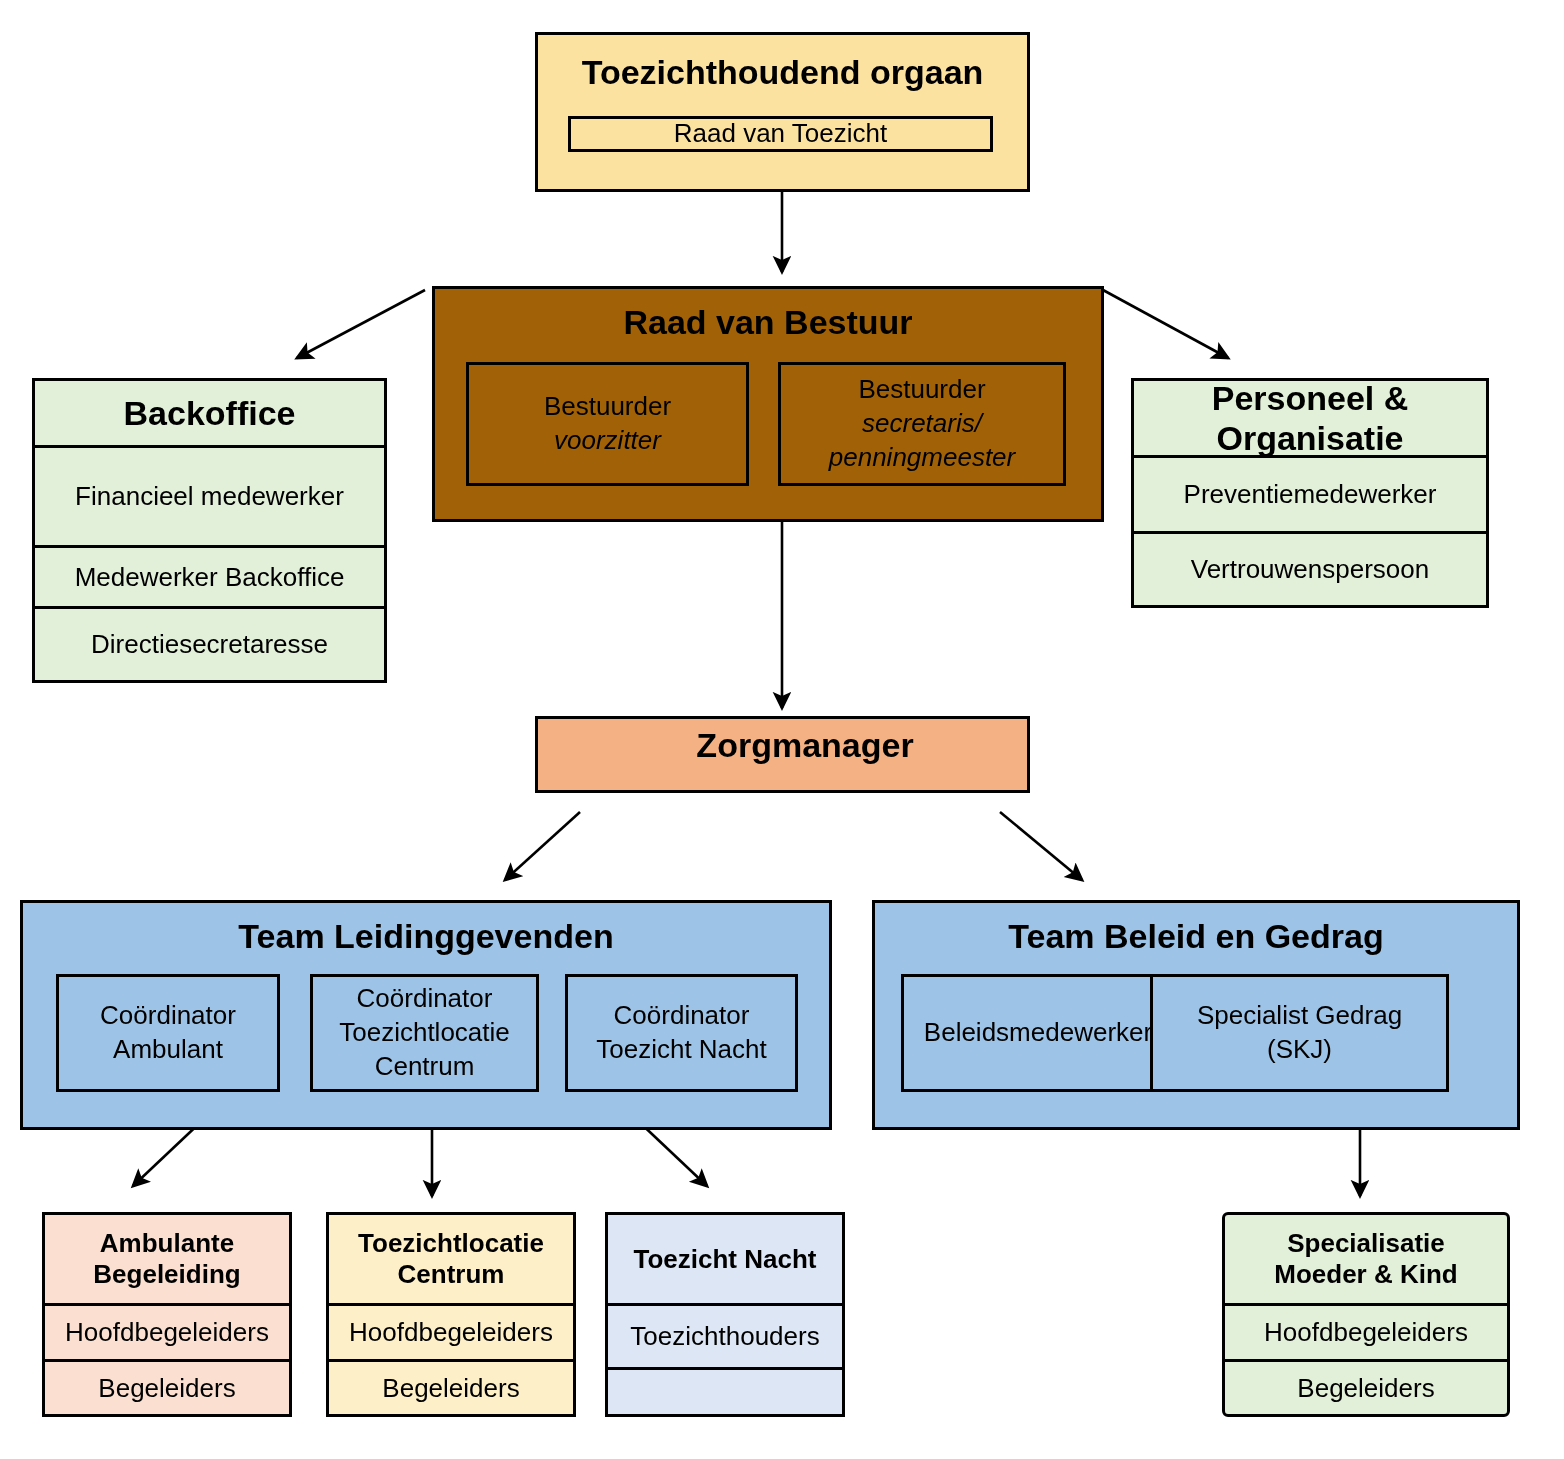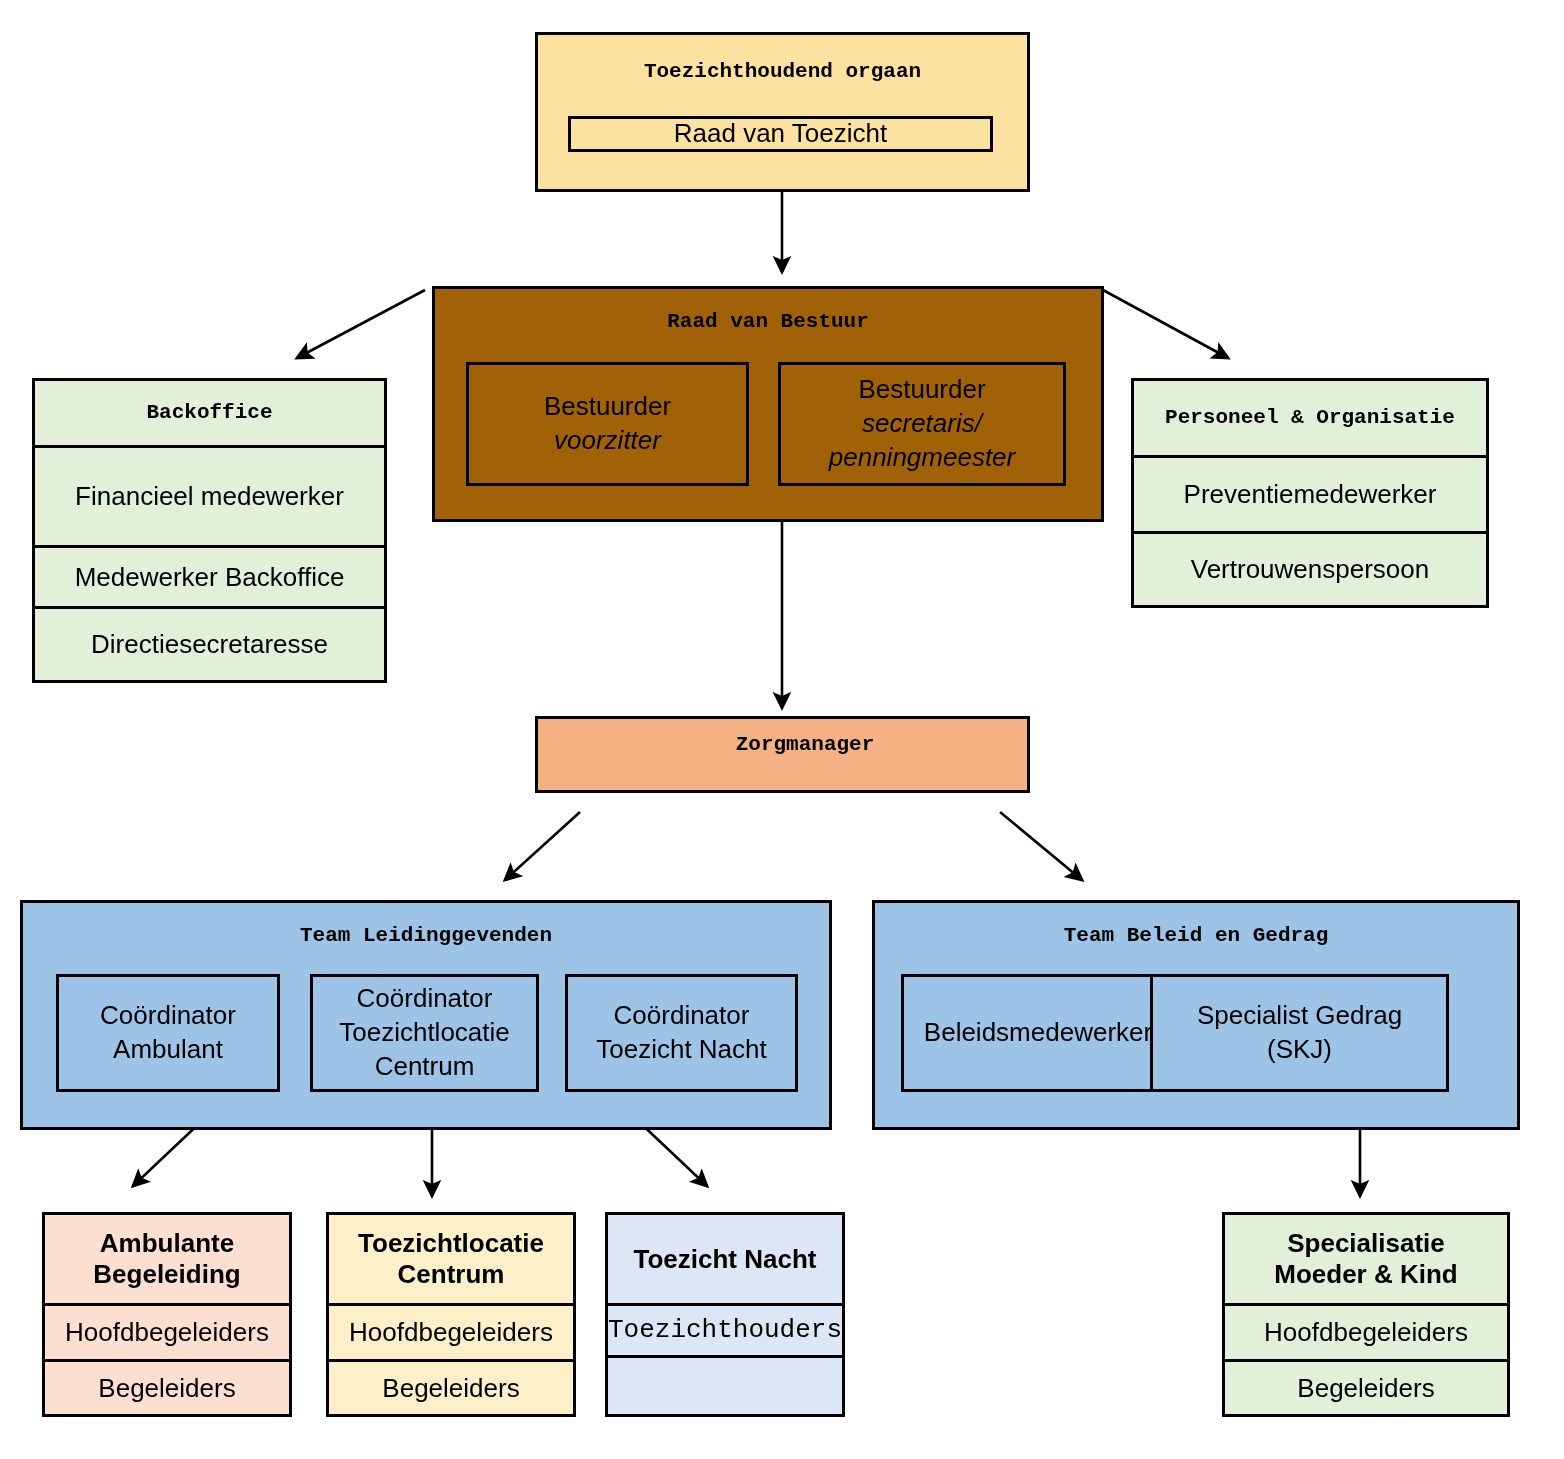--- a/index.html
+++ b/index.html
@@ -68,21 +68,21 @@
 
   svg.connectors {
     position: absolute;
     left: 0;
     top: 0;
     width: 1564px;
     height: 1459px;
     pointer-events: none;
   }
 
-  .fs28 { font-size: 21px; font-family: Liberation Mono, monospace; }
+  .fs28 { font-size: 34px; }
   .fs26 { font-size: 26px; }
 </style>
 </head>
 <body>
 
 <div id="canvas">
 
   <svg class="connectors" viewBox="0 0 1564 1459">
     <defs>
       <marker id="ah" markerWidth="10" markerHeight="10" refX="6.2" refY="3.6" orient="auto" markerUnits="strokeWidth">
@@ -191,25 +191,25 @@
       <span>Centrum</span>
     </div>
     <div class="row fs26" style="height:56px;">Hoofdbegeleiders</div>
     <div class="row fs26" style="flex:1;">Begeleiders</div>
   </div>
 
   <div class="box c-lblue" style="left:605px; top:1212px; width:240px; height:205px;">
     <div class="hdr fs26" style="height:88px; flex-direction:column;">
       <span>Toezicht Nacht</span>
     </div>
-    <div class="row fs26" style="height:52px;font-family:Liberation Mono, monospace;">Toezichthouders</div>
+    <div class="row fs26" style="height:64px;">Toezichthouders</div>
     <div class="row fs26" style="flex:1;"></div>
   </div>
 
-  <div class="box c-lgreen" style="left:1222px; top:1212px; width:288px; height:205px;">
+  <div class="box c-lgreen" style="left:1222px; top:1212px; width:288px; height:205px;border-radius:6px;">
     <div class="hdr fs26" style="height:88px; flex-direction:column;">
       <span>Specialisatie</span>
       <span>Moeder &amp; Kind</span>
     </div>
     <div class="row fs26" style="height:56px;">Hoofdbegeleiders</div>
     <div class="row fs26" style="flex:1;">Begeleiders</div>
   </div>
 
 </div>
 

